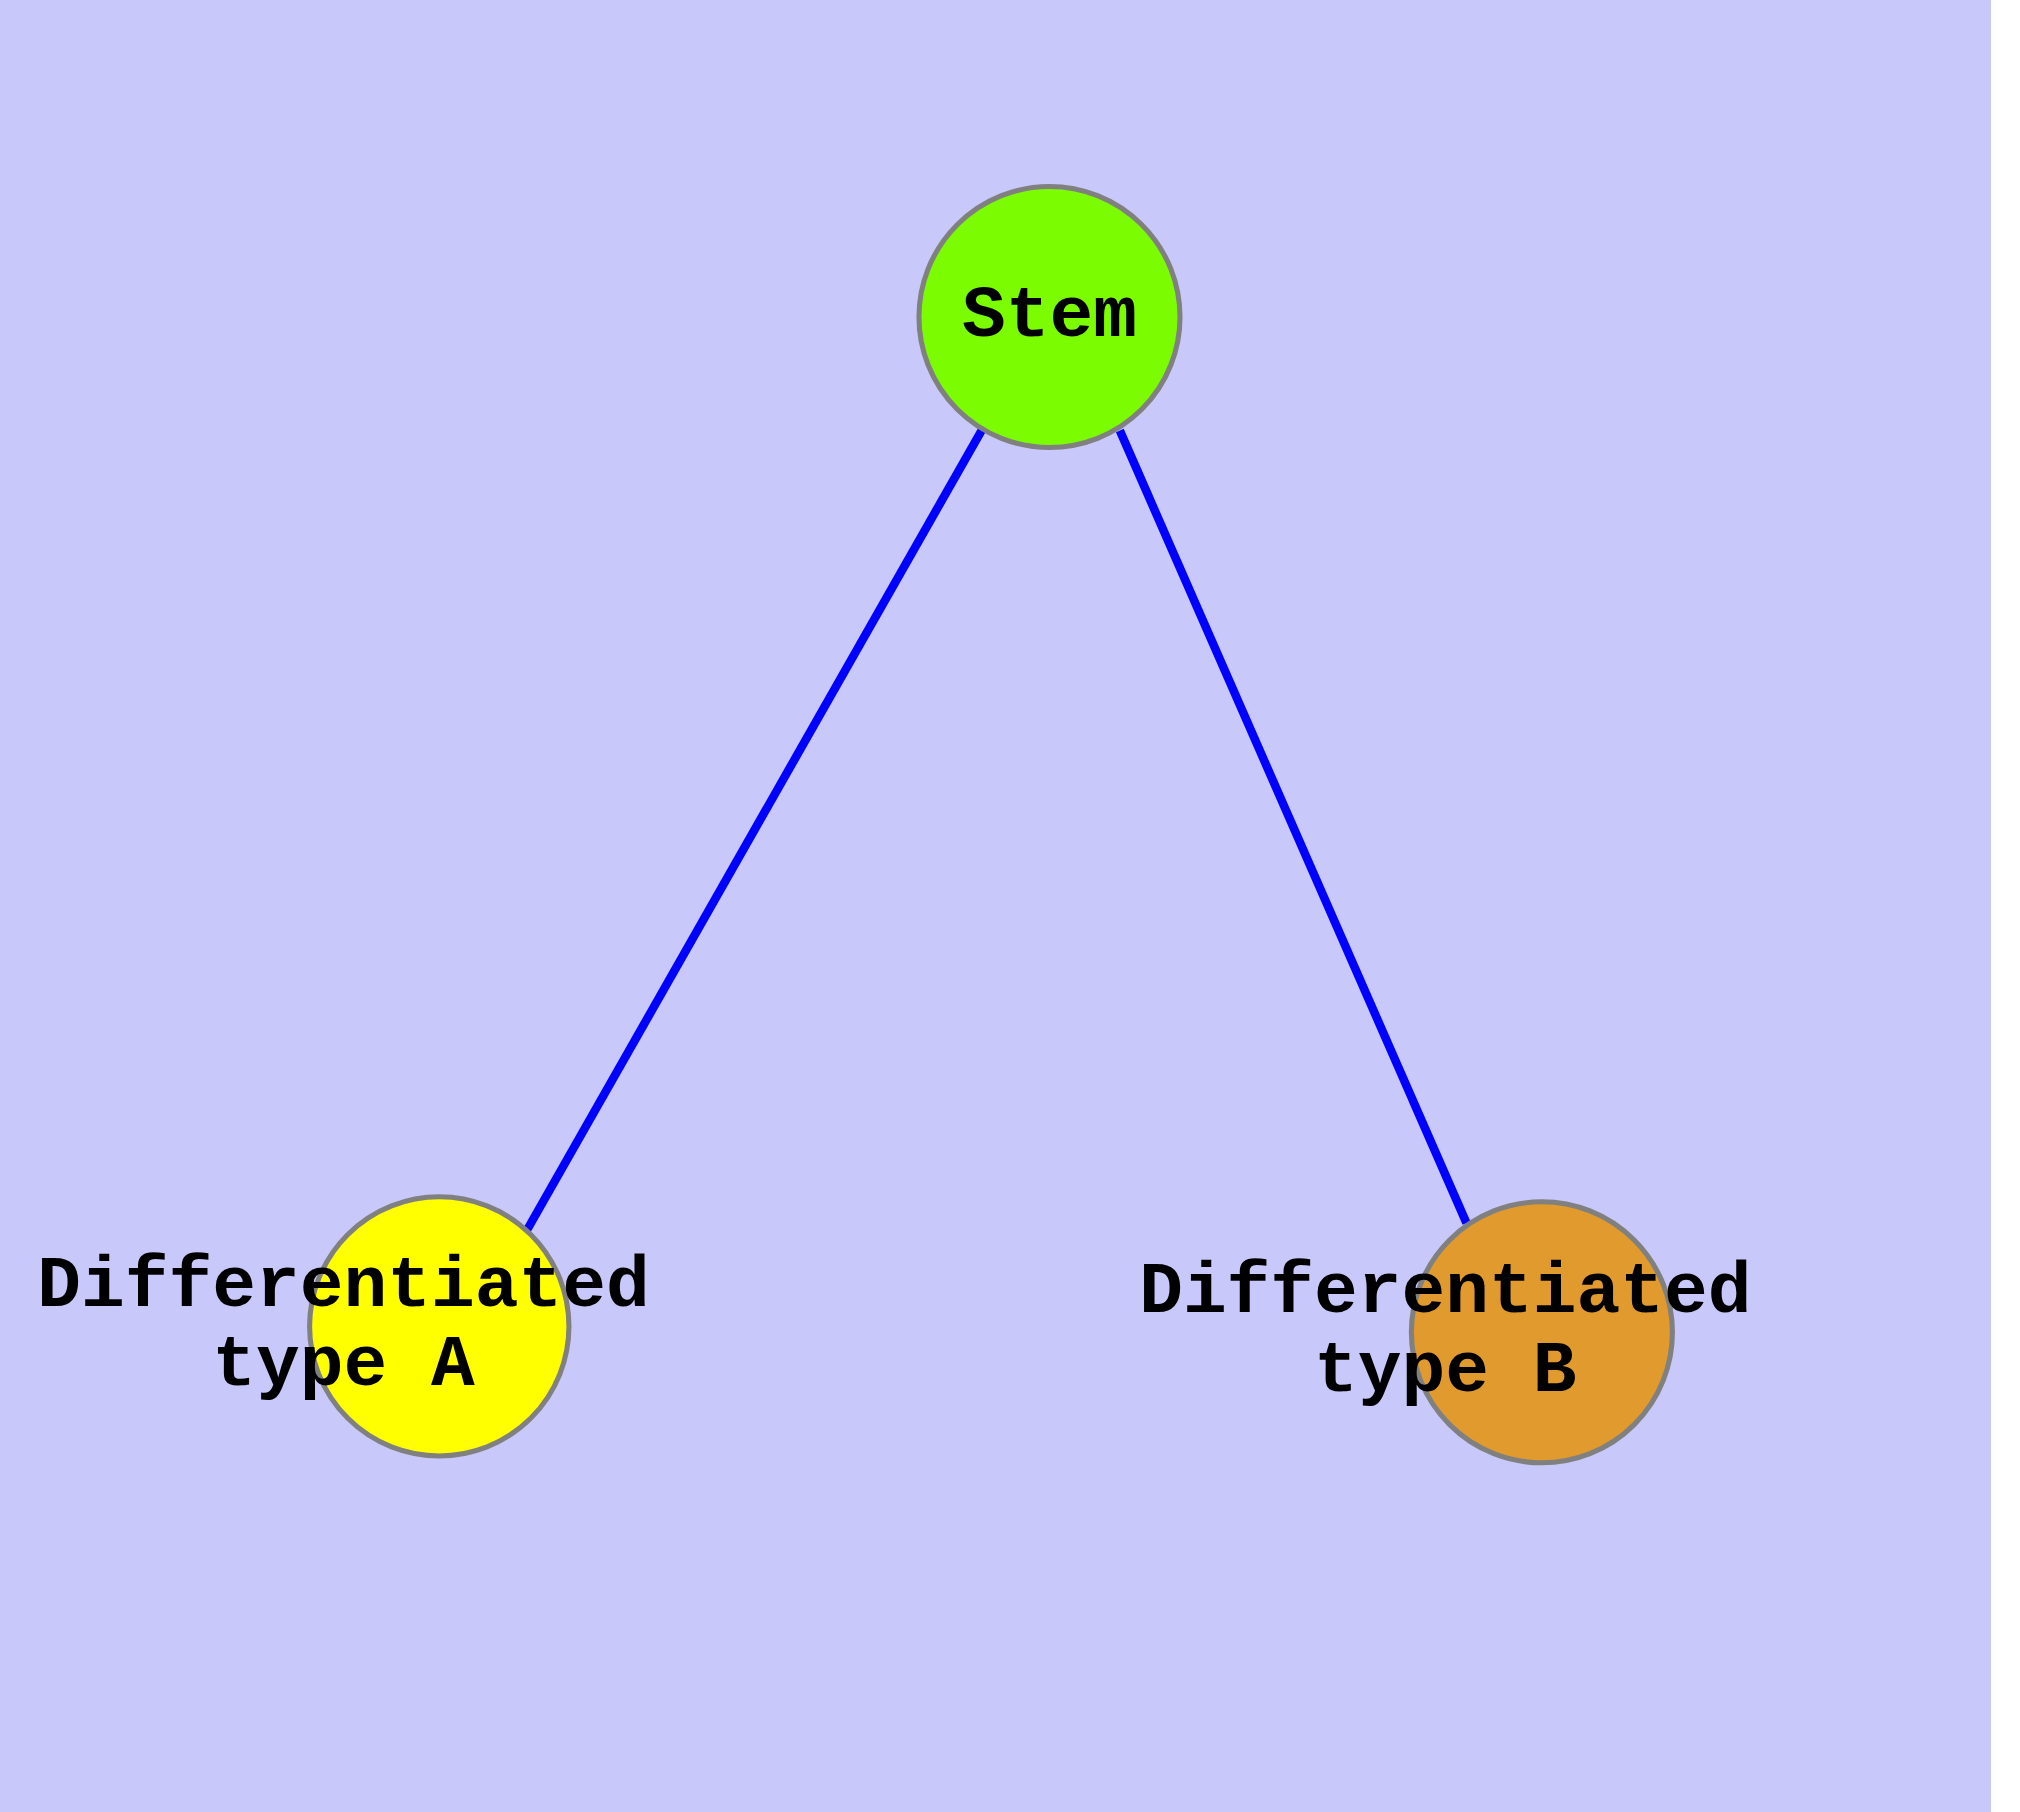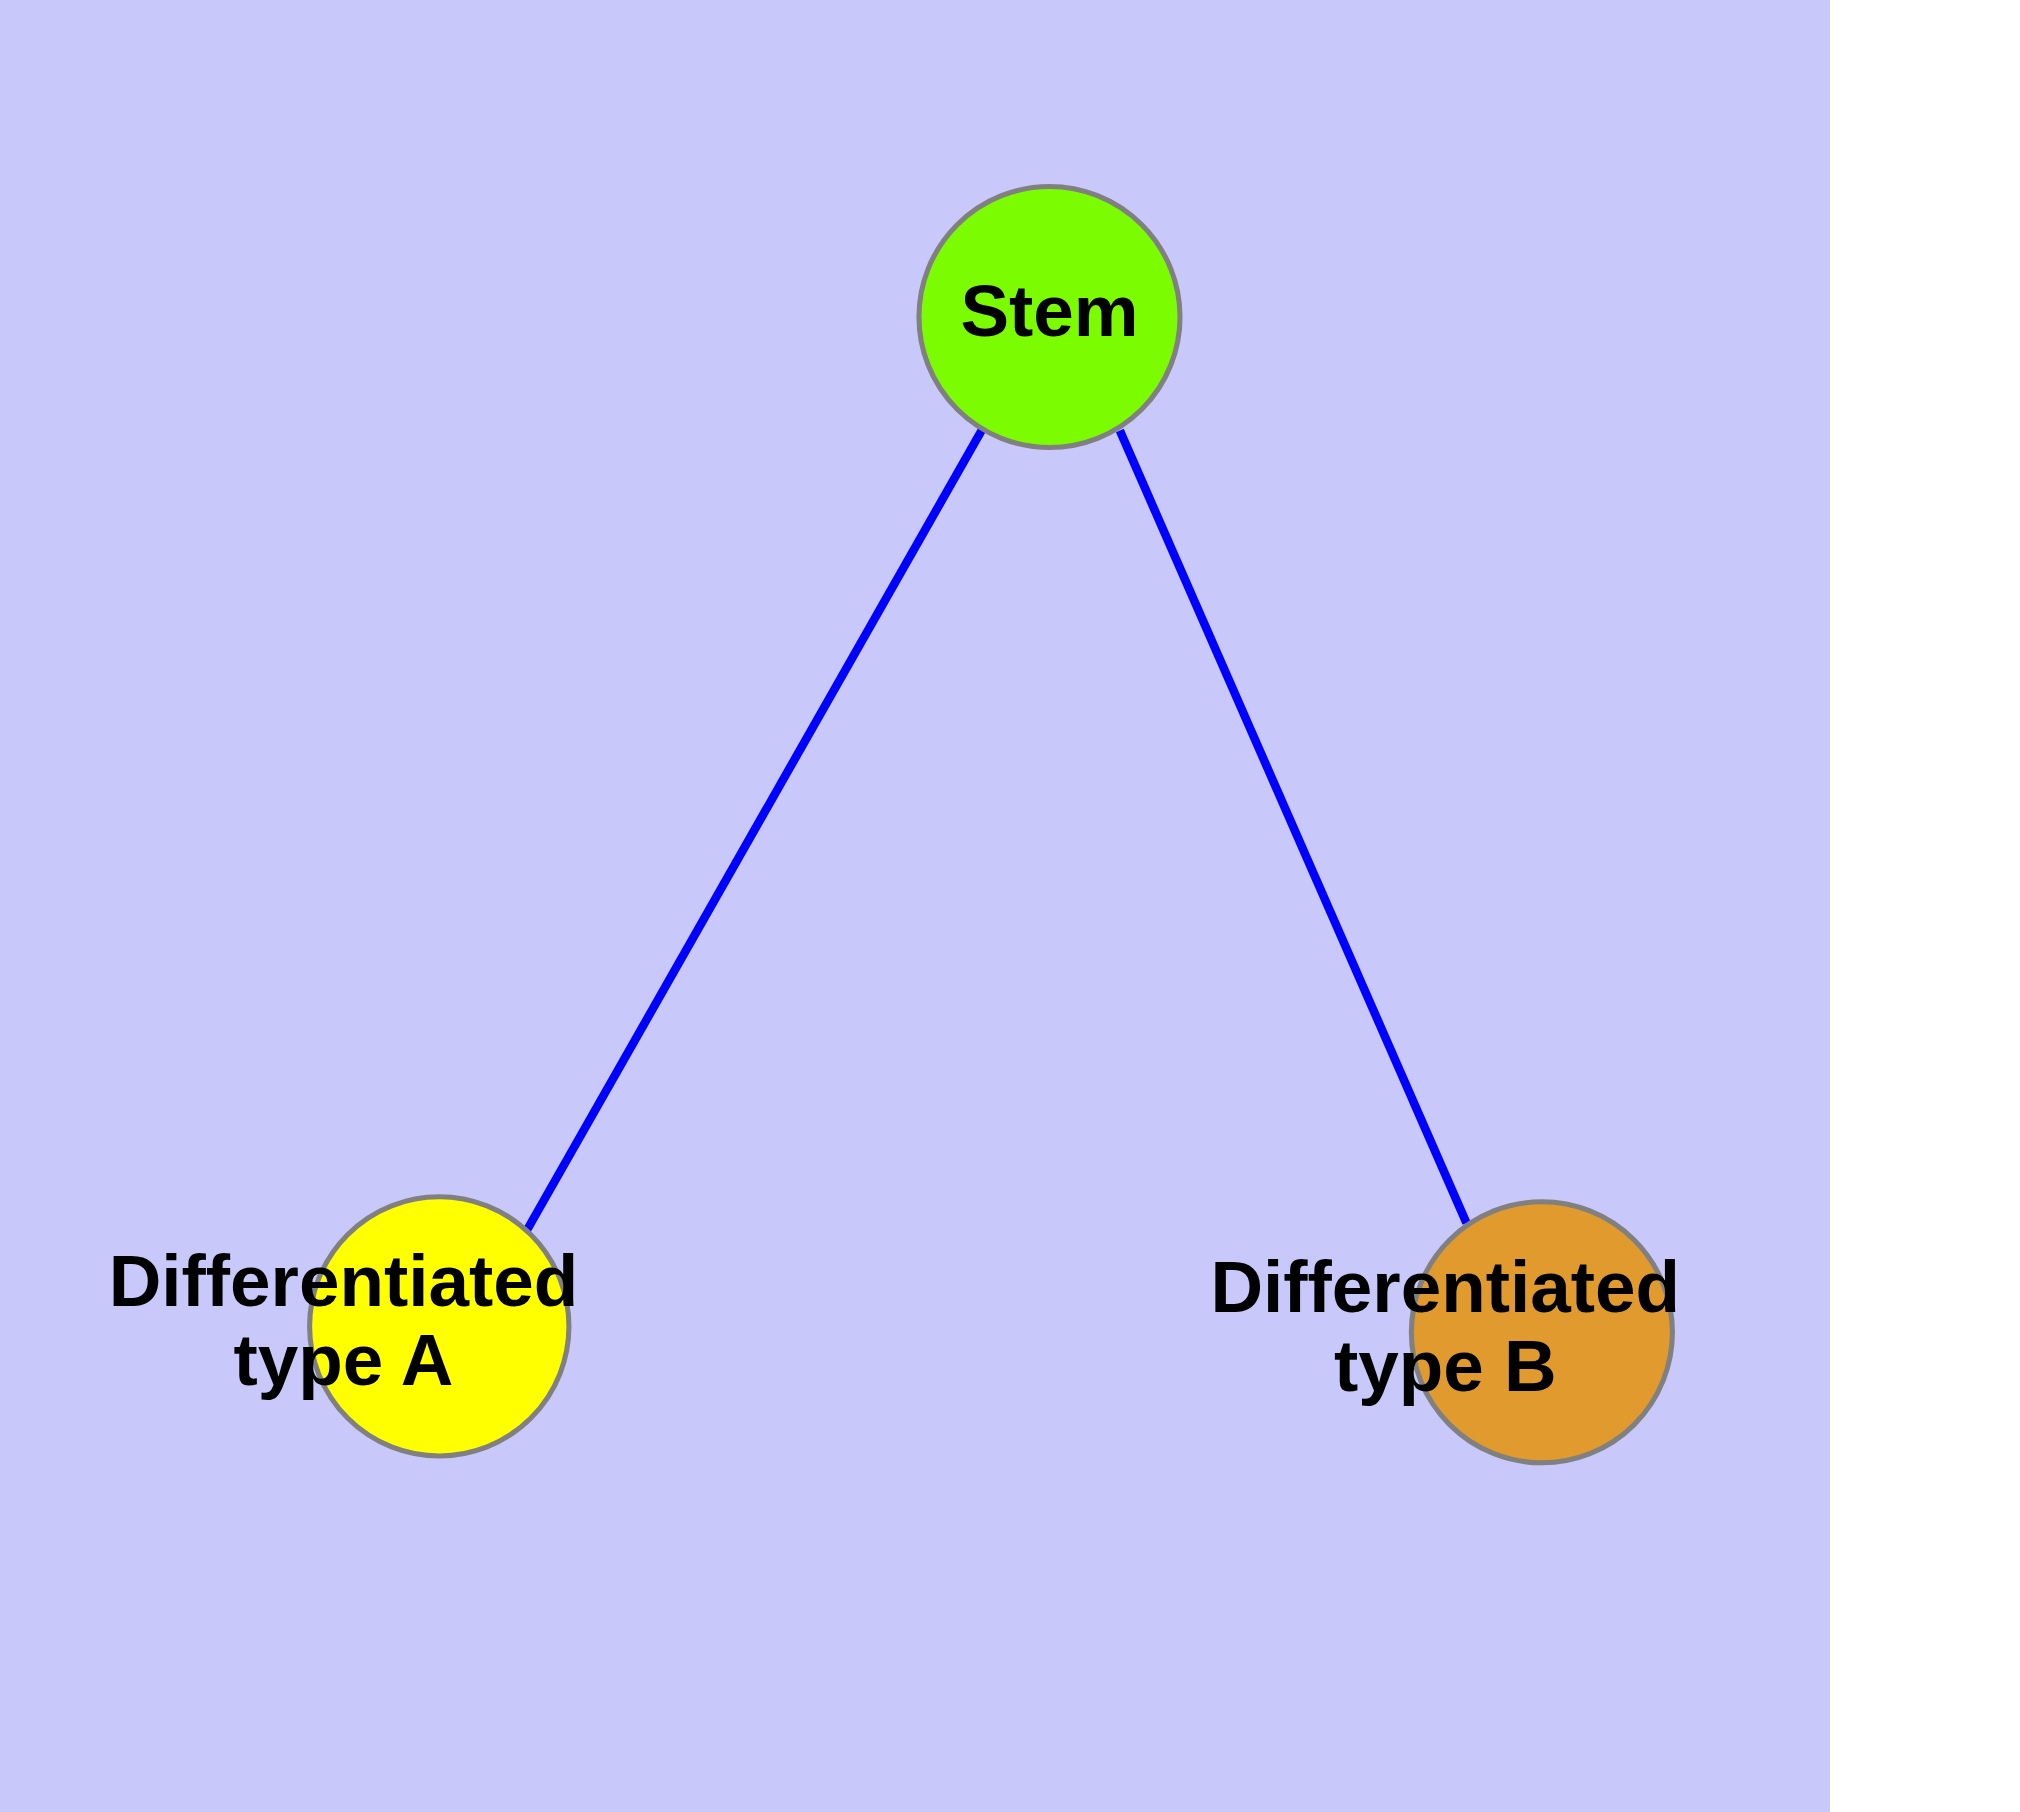--- a/index.html
+++ b/index.html
@@ -3,24 +3,24 @@
 <meta charset="utf-8">
 <title>Cell Differentiation Graph</title>
 <style>
   html, body {
     margin: 0;
     padding: 0;
     background: #ffffff;
   }
   #canvas {
     position: relative;
-    width: 1830px;
+    width: 1991px;
     height: 1812px;
     overflow: hidden;
-    font-family: Liberation Sans, sans-serif;
+    font-family: Liberation Mono, monospace;
   }
   #graph-svg {
     position: absolute;
     top: 0;
     left: 0;
     width: 2021px;
     height: 1812px;
     display: block;
   }
   .node-label {

